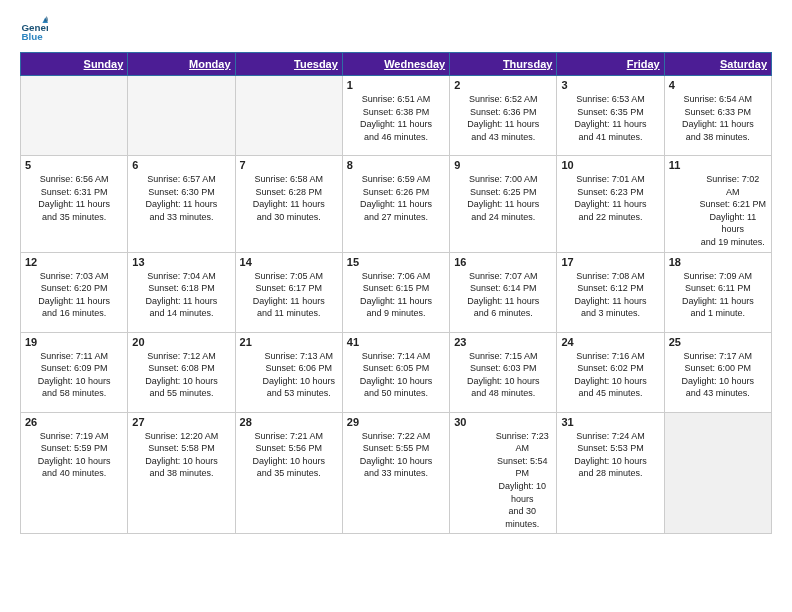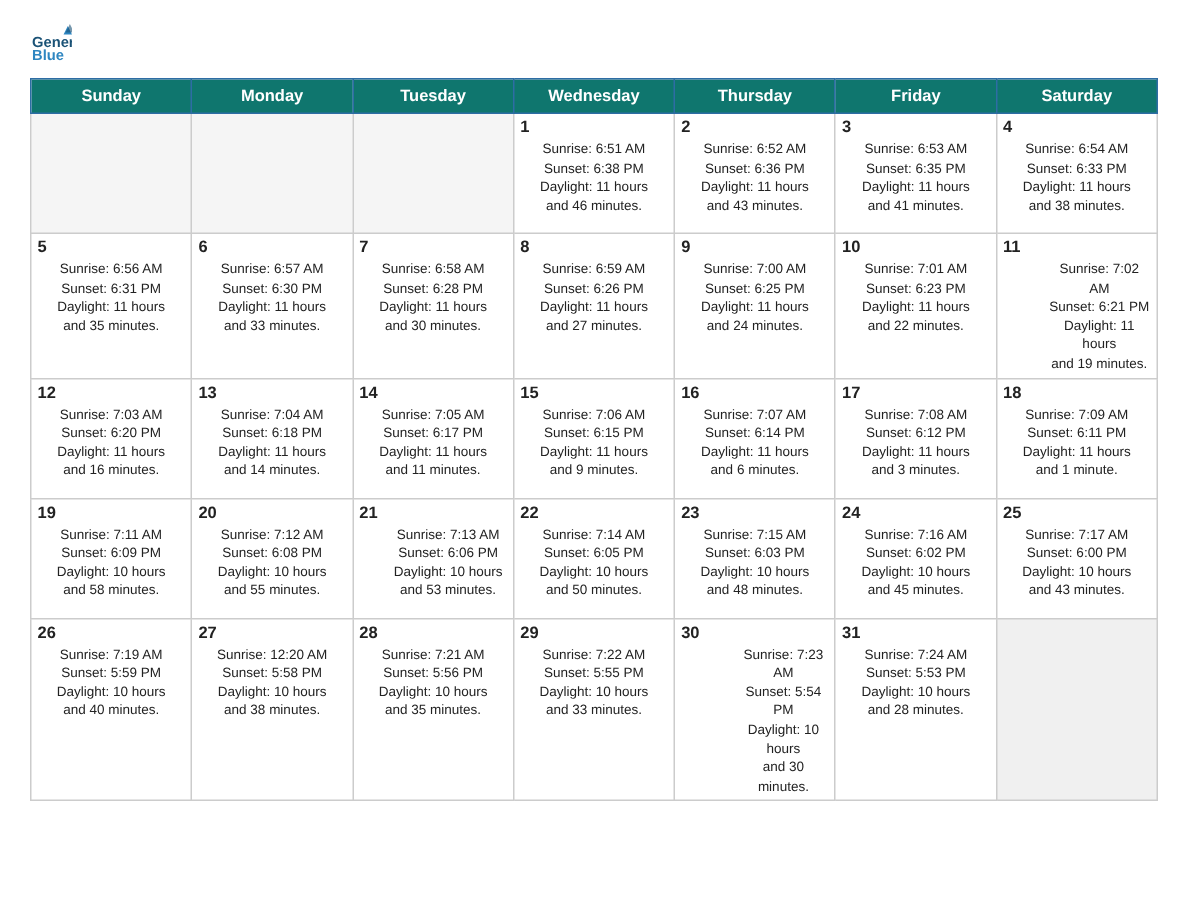--- a/index.html
+++ b/index.html
@@ -47,27 +47,28 @@
     .location {
       font-size: 13px;
       color: #333;
     }
     table {
       width: 100%;
       border-collapse: collapse;
       table-layout: fixed;
     }
     th {
-      background-color: #0f766e;
+      background-color: #4c1d95;
       color: #fff;
       font-size: 11px;
       font-weight: bold;
       padding: 5px 4px;
-      text-align: center;
+      text-align: right;
       border: 1px solid #2e6da4;
+      text-decoration: underline;
     }
     td {
       border: 1px solid #ccc;
       vertical-align: top;
       padding: 3px 4px;
       font-size: 9px;
       color: #222;
       height: 80px;
       background: #fff;
     }
@@ -278,21 +279,21 @@
 and 55 minutes.</div>
           </td>
           <td>
             <span class="day-num">21</span>
             <div class="day-info" style="white-space: pre-line; margin-left: 20px;">Sunrise: 7:13 AM
 Sunset: 6:06 PM
 Daylight: 10 hours
 and 53 minutes.</div>
           </td>
           <td>
-            <span class="day-num">22</span>
+            <span class="day-num">41</span>
             <div class="day-info" style="white-space: pre-line;">Sunrise: 7:14 AM
 Sunset: 6:05 PM
 Daylight: 10 hours
 and 50 minutes.</div>
           </td>
           <td>
             <span class="day-num">23</span>
             <div class="day-info" style="white-space: pre-line;">Sunrise: 7:15 AM
 Sunset: 6:03 PM
 Daylight: 10 hours

